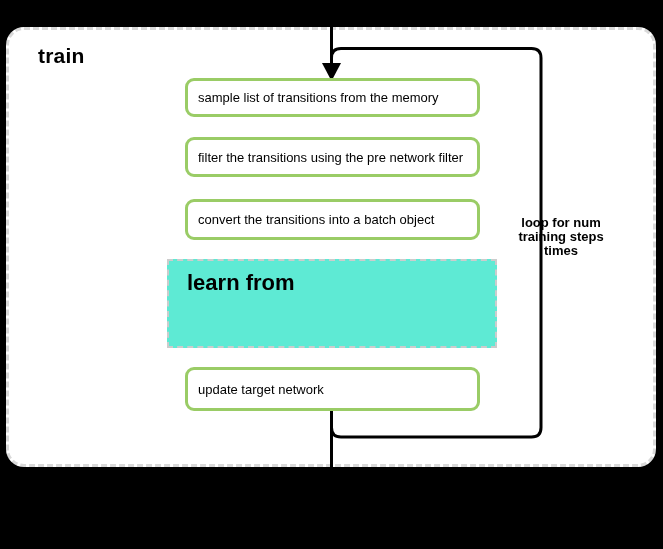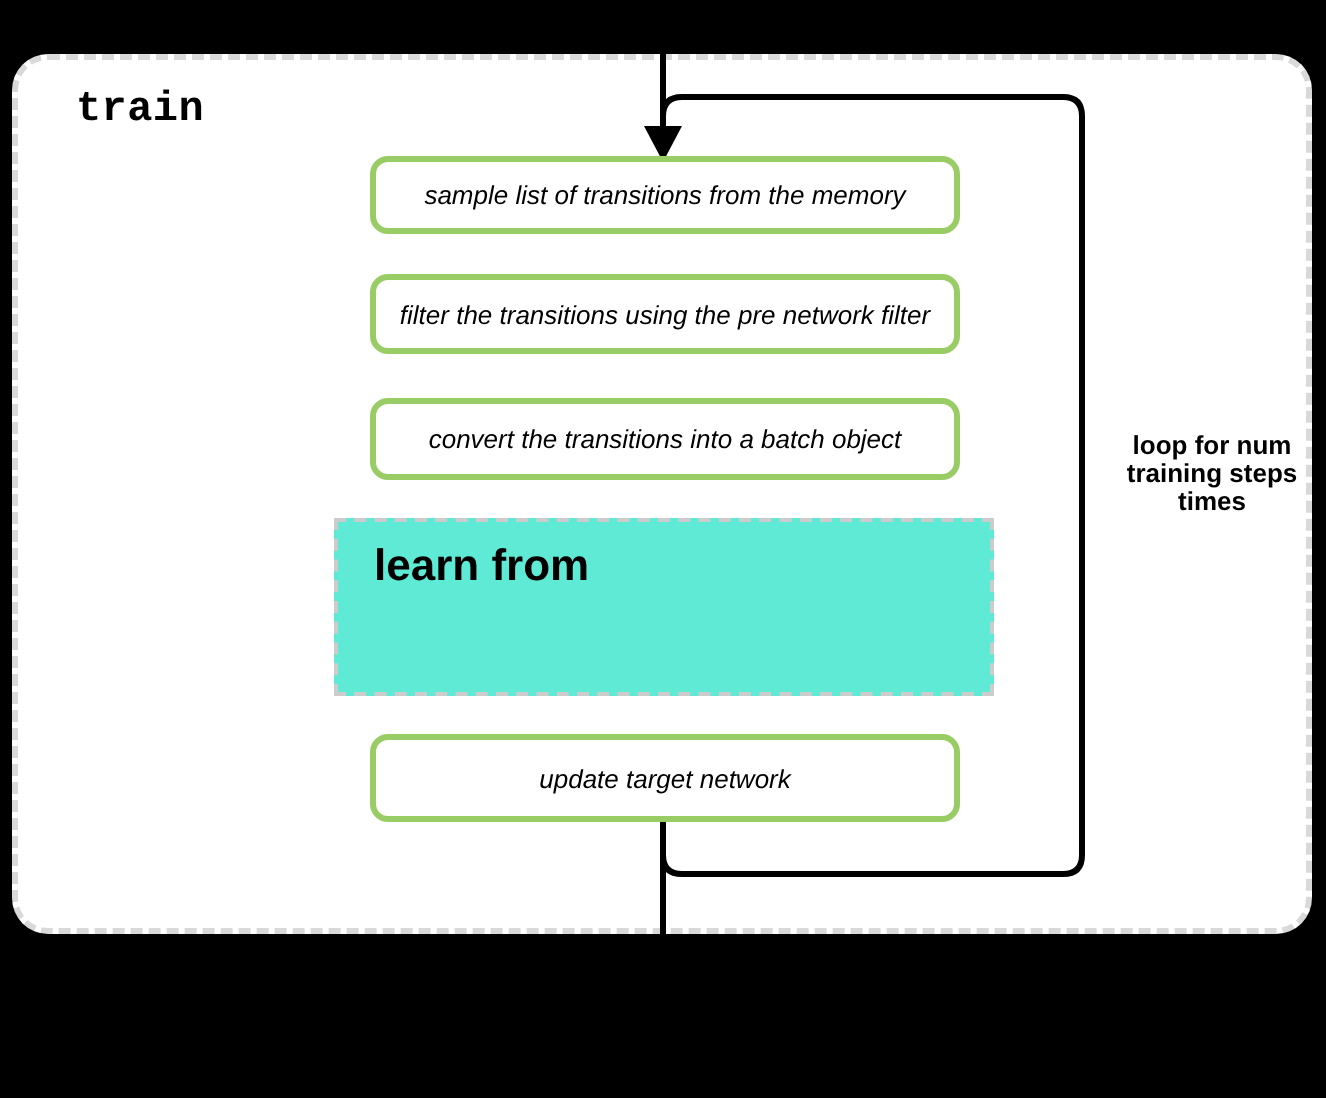--- a/index.html
+++ b/index.html
@@ -34,38 +34,36 @@
     height: 549px;
   }
   .process-title {
     position: absolute;
     left: 38px;
     top: 44px;
     font-size: 21px;
     font-weight: bold;
     color: #000000;
     letter-spacing: 0.2px;
-    font-family: Liberation Mono, monospace;
   }
   .step-box {
     position: absolute;
     left: 185px;
     width: 295px;
     box-sizing: border-box;
     background: #ffffff;
     border: 3px solid #9acc66;
     border-radius: 9px;
     display: flex;
     align-items: center;
-    justify-content: center;
+    justify-content: flex-start;
     text-align: center;
     font-size: 13px;
     color: #000000;
     padding: 2px 10px;
-    font-style: italic;
   }
   .step-1 { top: 78px;  height: 39px; }
   .step-2 { top: 137px; height: 40px; }
   .step-3 { top: 199px; height: 41px; }
   .step-4 { top: 367px; height: 44px; }
   .subprocess-box {
     position: absolute;
     left: 167px;
     top: 259px;
     width: 330px;
@@ -74,21 +72,21 @@
     background: #5eead4;
     border: 2px dashed #cccccc;
     padding: 7px 10px 0 18px;
     font-size: 22px;
     font-weight: bold;
     line-height: 30px;
     color: #000000;
   }
   .loop-annotation {
     position: absolute;
-    left: 551px;
+    left: 506px;
     top: 216px;
     width: 110px;
     text-align: center;
     font-size: 13px;
     font-weight: bold;
     line-height: 14px;
     color: #000000;
   }
 </style>
 </head>

